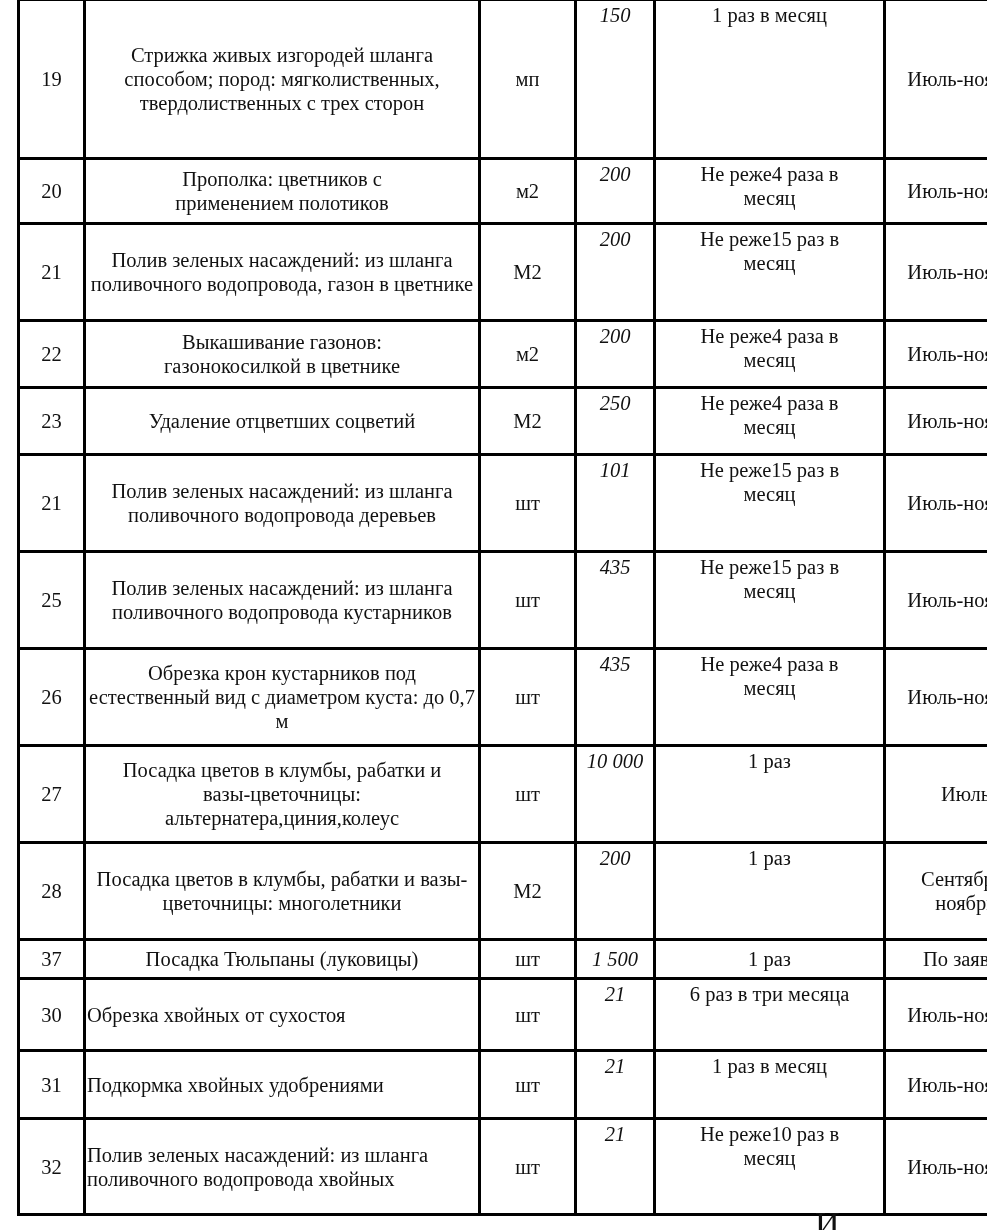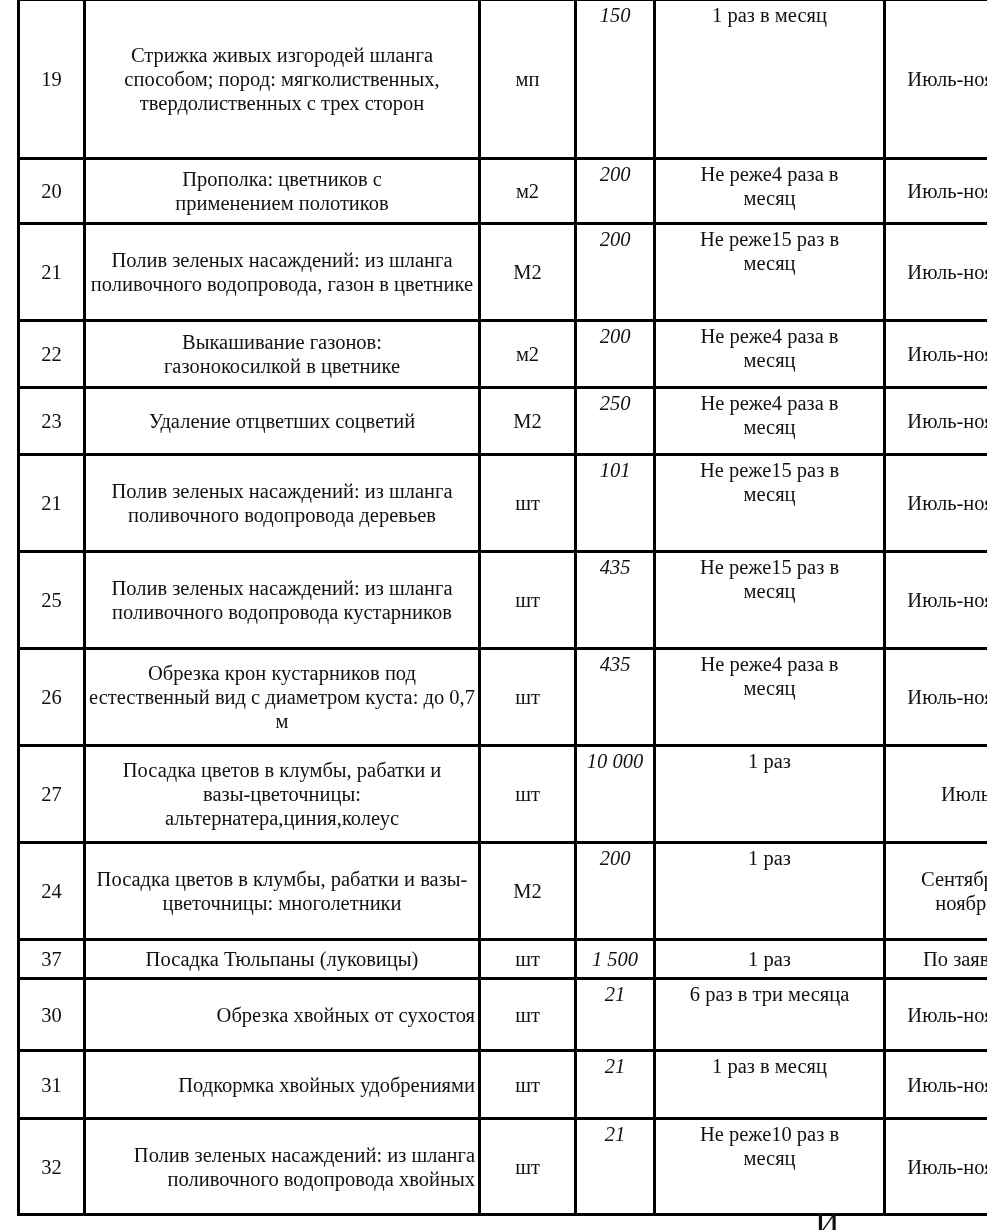--- a/index.html
+++ b/index.html
@@ -31,21 +31,21 @@
       vertical-align: middle;
       text-align: center;
       overflow: hidden;
     }
     .doc-table td.num { width: 57px; }
     .doc-table td.desc { width: 356px; }
     .doc-table td.unit { width: 87px; }
     .doc-table td.qty { width: 76px; vertical-align: top; padding-top: 2px; white-space: nowrap; padding-left: 0; padding-right: 0; font-style: italic; }
     .doc-table td.freq { width: 221px; vertical-align: top; padding-top: 2px; }
     .doc-table td.period { width: 135px; }
-    .doc-table td.desc.left { text-align: right; padding-left: 1px; }
+    .doc-table td.desc.left { text-align: left; padding-left: 1px; }
     .footer-fragment {
       position: absolute;
       left: 815px;
       top: 1207px;
       font-size: 34px;
       line-height: 34px;
       font-family: "Liberation Serif", "DejaVu Serif", serif;
       color: #111;
     }
   </style>
@@ -121,21 +121,21 @@
     </tr>
     <tr style="height:97px">
       <td class="num">27</td>
       <td class="desc" style="padding:0 20px">Посадка цветов в клумбы, рабатки и вазы-цветочницы: альтернатера,циния,колеус</td>
       <td class="unit">шт</td>
       <td class="qty">10 000</td>
       <td class="freq">1 раз</td>
       <td class="period">Июль</td>
     </tr>
     <tr style="height:97px">
-      <td class="num">24</td>
+      <td class="num">28</td>
       <td class="desc" style="padding:0 4px">Посадка цветов в клумбы, рабатки и вазы-цветочницы: многолетники</td>
       <td class="unit">М2</td>
       <td class="qty">200</td>
       <td class="freq">1 раз</td>
       <td class="period" style="padding:0 6px">Сентябрь-ноябрь</td>
     </tr>
     <tr style="height:39px">
       <td class="num">37</td>
       <td class="desc">Посадка Тюльпаны (луковицы)</td>
       <td class="unit">шт</td>

